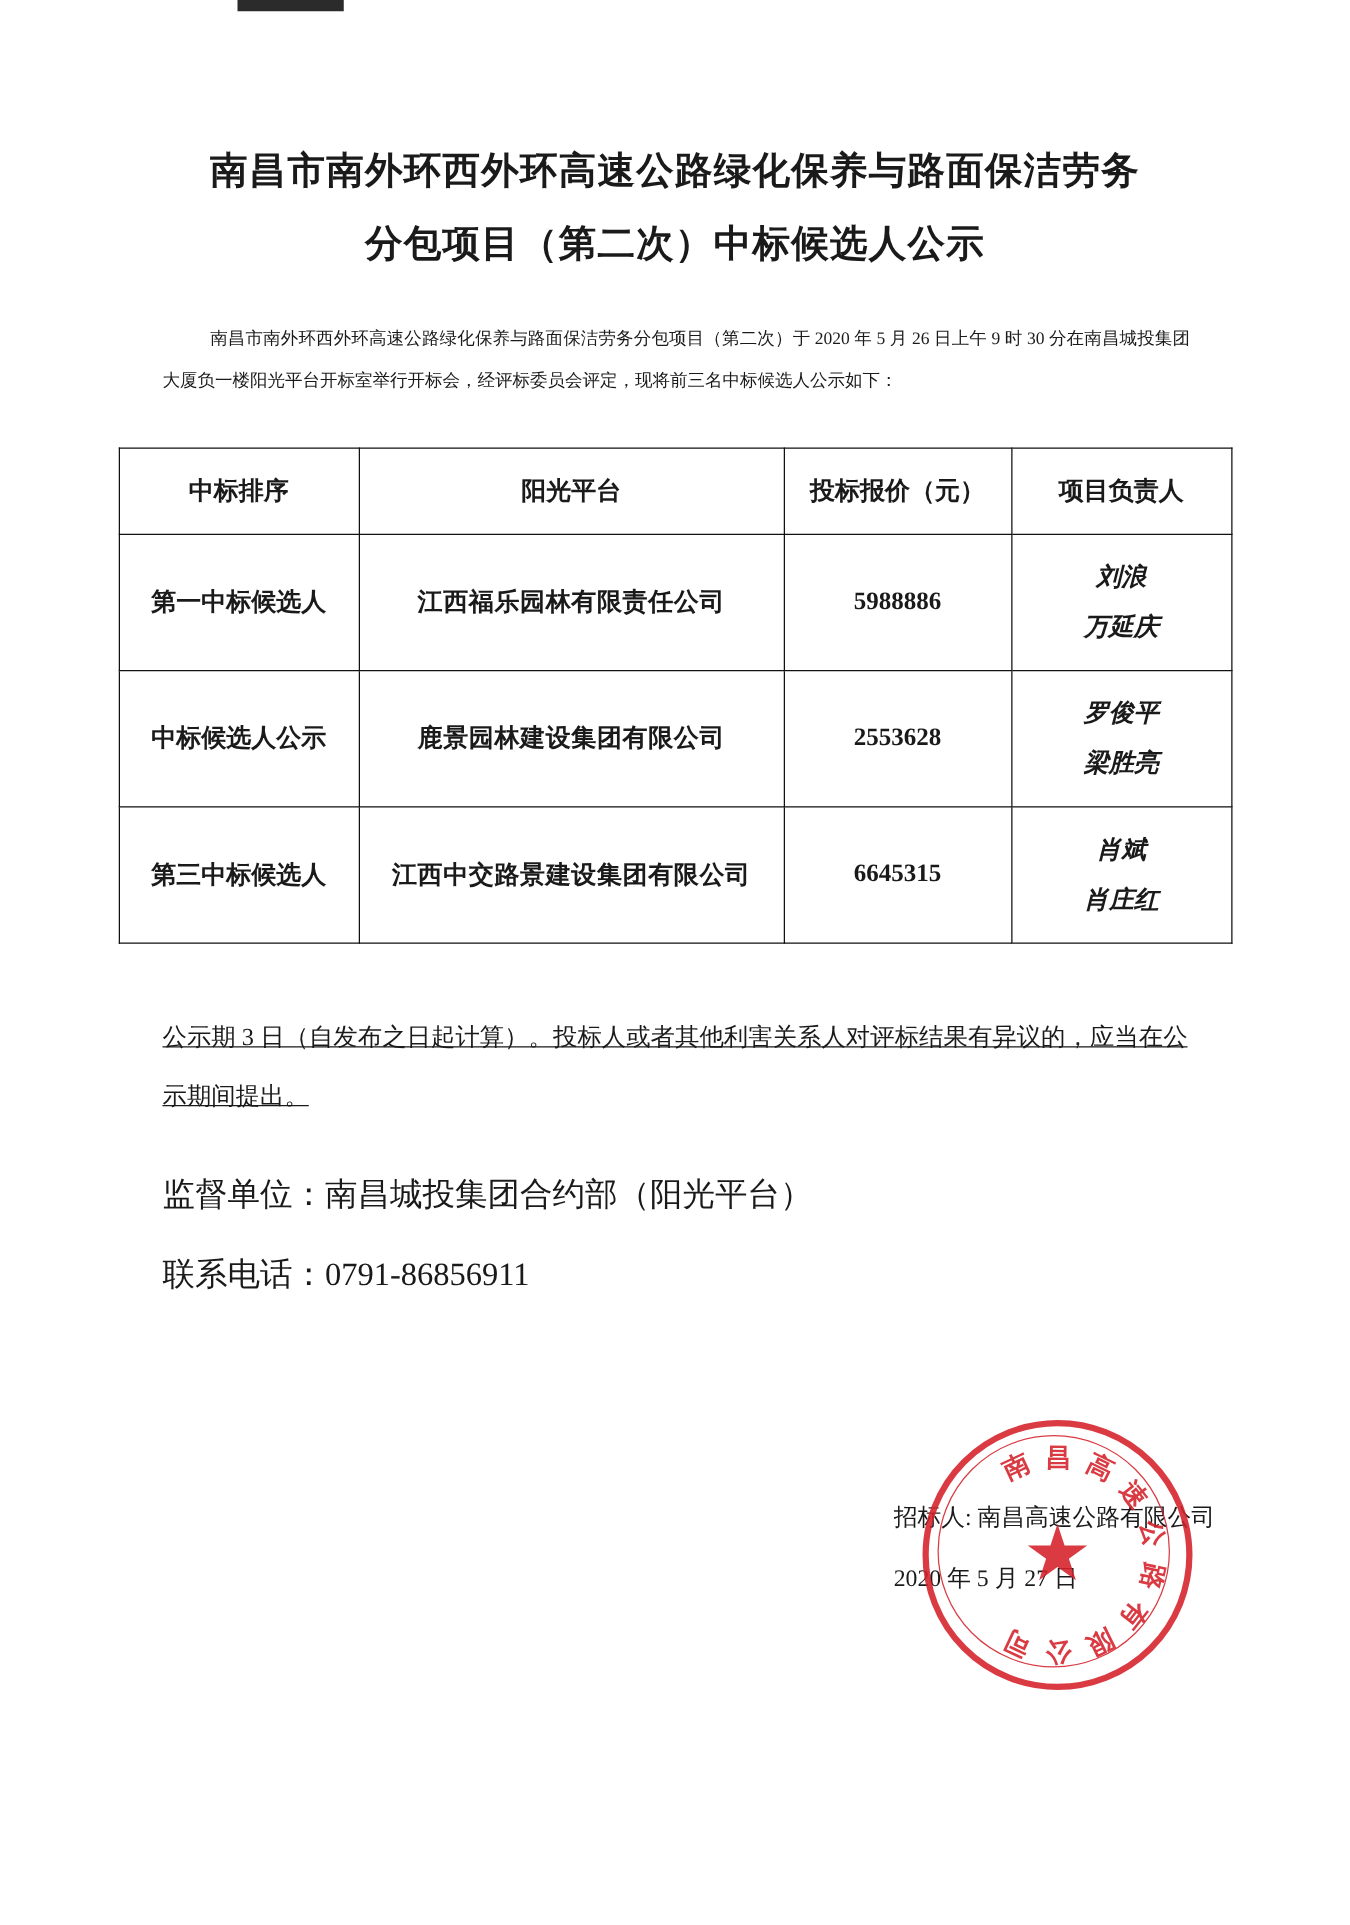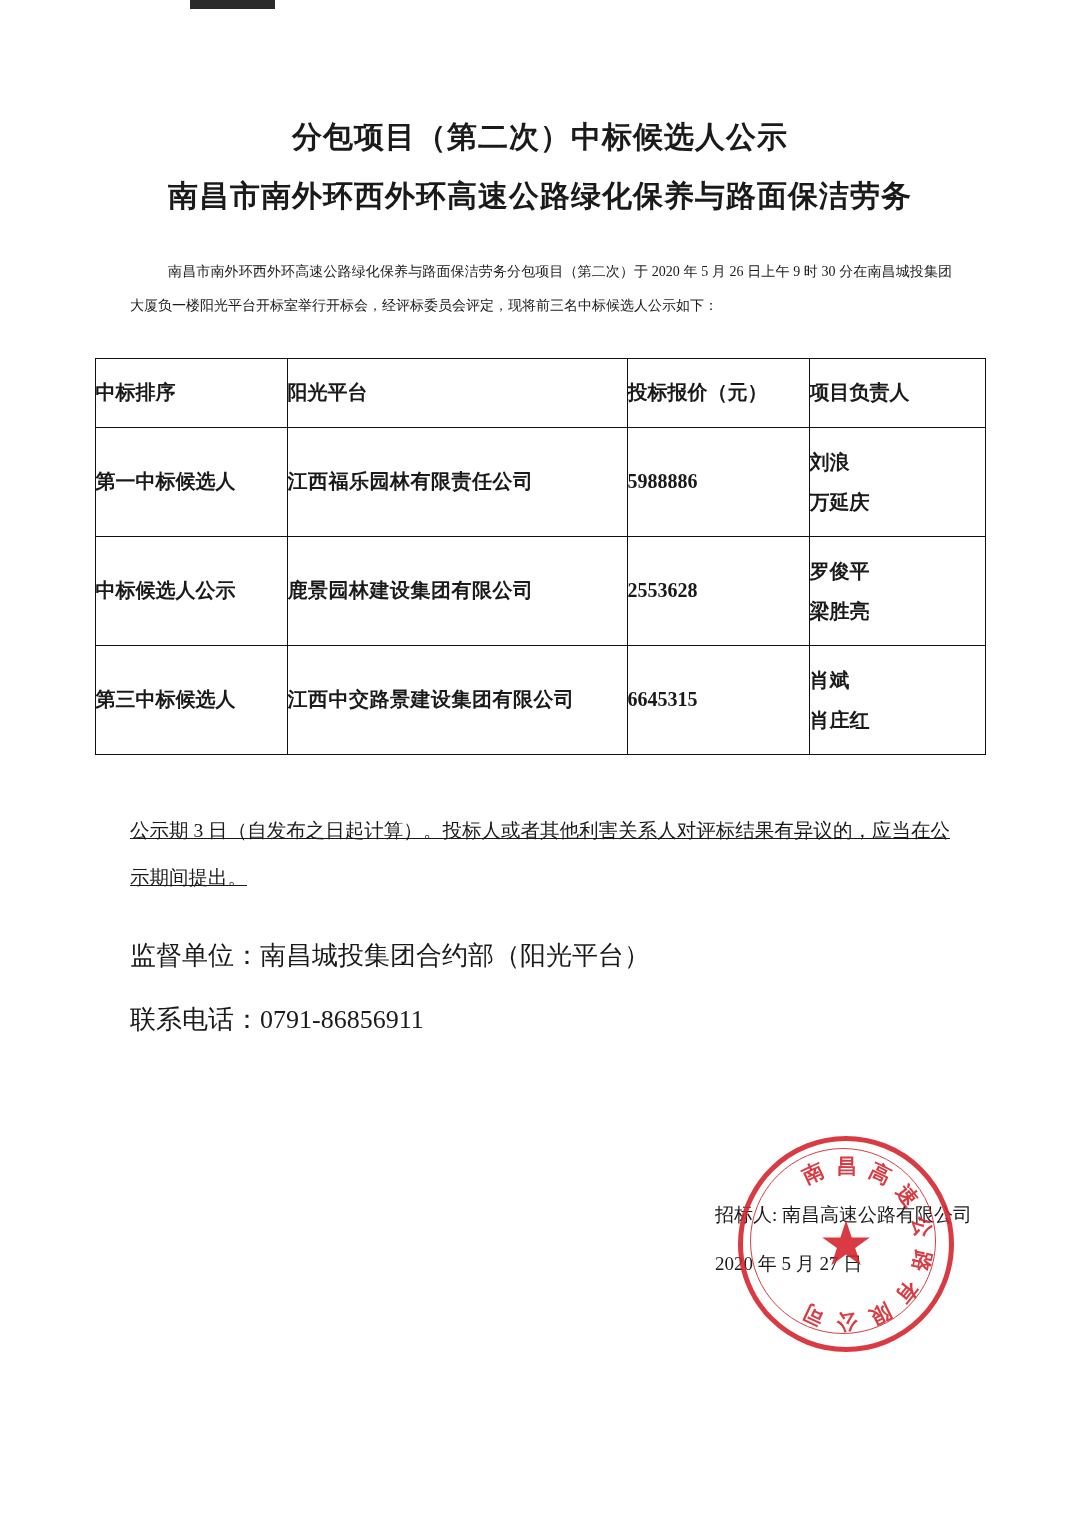--- a/index.html
+++ b/index.html
@@ -61,41 +61,41 @@
 
   table.bid-table {
     margin: 34px auto 0 auto;
     width: 890px;
     border-collapse: collapse;
     table-layout: fixed;
   }
   table.bid-table th,
   table.bid-table td {
     border: 1.6px solid #111;
-    text-align: left;
+    text-align: center;
     vertical-align: middle;
     font-size: 20px;
     font-weight: bold;
     padding: 0;
   }
   table.bid-table th {
     height: 68px;
   }
   table.bid-table td {
     height: 108px;
   }
   col.c-rank  { width: 192px; }
   col.c-name  { width: 340px; }
   col.c-price { width: 182px; }
   col.c-mgr   { width: 176px; }
 
   td.rank-cell { font-size: 20px; }
   td.name-cell { font-size: 21px; letter-spacing: 0.5px; margin-left: 16px; }
   td.price-cell { font-size: 22px; font-family: "Liberation Serif", serif; }
-  td.mgr-cell { line-height: 2.0; font-size: 21px; }
+  td.mgr-cell { line-height: 2.0; font-size: 21px; font-style: italic; }
   td.mgr-cell span { display: block; }
 
   .notice-para {
     margin-top: 52px;
     font-size: 19.5px;
     line-height: 2.45;
     padding: 0 40px;
     text-align: justify;
     text-decoration: underline;
   }
@@ -161,22 +161,22 @@
   }
 </style>
 </head>
 <body>
 
 <div class="scan-top-artifact"></div>
 
 <div class="page">
 
   <div class="doc-title">
+    <span class="line">南昌市南外环西外环高速公路绿化保养与路面保洁劳务</span>
     <span class="line">分包项目（第二次）中标候选人公示</span>
-    <span class="line">南昌市南外环西外环高速公路绿化保养与路面保洁劳务</span>
   </div>
 
   <p class="body-para"><span class="indent"></span><span>南昌市南外环西外环高速公路绿化保养与路面保洁劳务分包项目（第二次）于 2020 年 5 月 26 日上午 9 时 30 分在南昌城投集团大厦负一楼阳光平台开标室举行开标会，经评标委员会评定，现将前三名中标候选人公示如下：</span></p>
 
   <table class="bid-table">
     <colgroup>
       <col class="c-rank">
       <col class="c-name">
       <col class="c-price">
       <col class="c-mgr">

